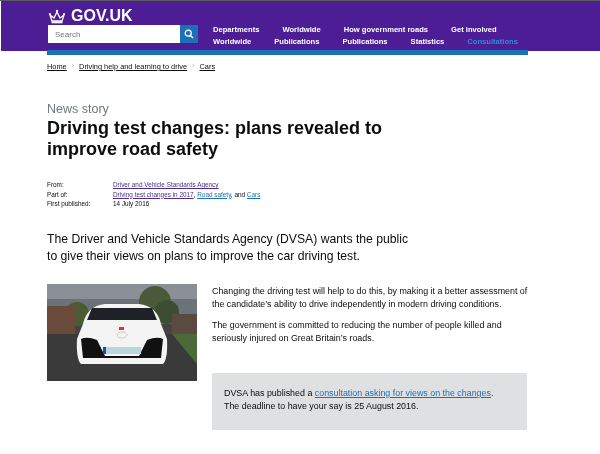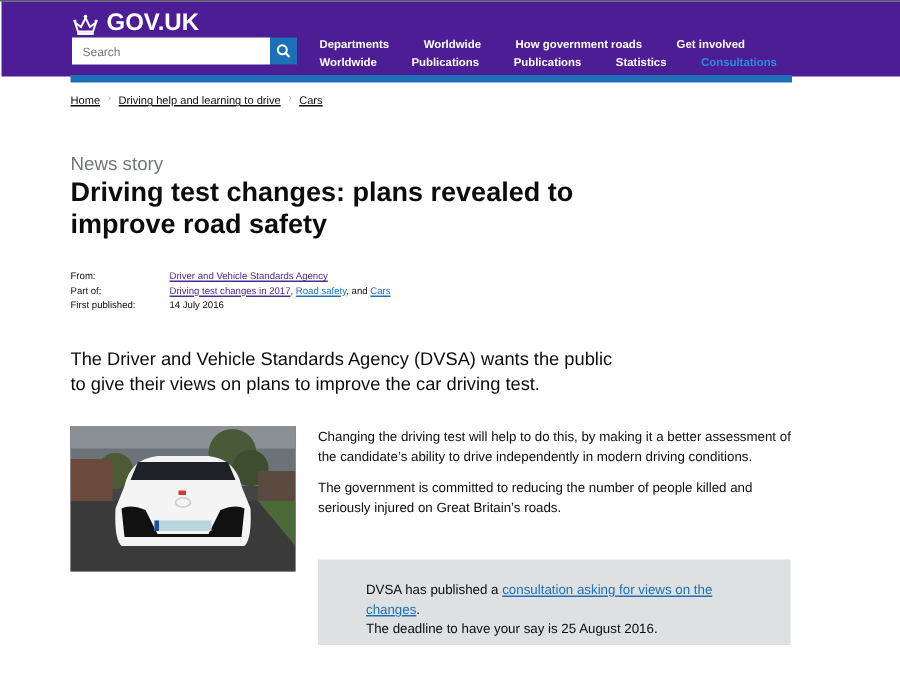--- a/index.html
+++ b/index.html
@@ -24,21 +24,21 @@
   .title { position: absolute; left: 47px; top: 118px; width: 360px; font-size: 18px; font-weight: bold; line-height: 21px; }
   .meta { position: absolute; left: 47px; top: 180px; font-size: 6.4px; line-height: 9.6px; }
   .meta-row { display: flex; }
   .meta-label { width: 66px; }
   .meta a { color: #4c2c92; text-decoration: underline; }
   .meta a.blue { color: #1d70b8; }
   .lede { position: absolute; left: 47px; top: 231px; width: 370px; font-size: 12.2px; line-height: 16.5px; }
   .photo { position: absolute; left: 47px; top: 284px; width: 150px; height: 97px; overflow: hidden; background: #3b3d3a; }
   .body-text { position: absolute; left: 212px; top: 285px; width: 320px; font-size: 8.9px; line-height: 13px; }
   .body-text p { margin-bottom: 8px; }
-  .callout { position: absolute; left: 212px; top: 373px; width: 315px; height: 57px; background: #dee0e2; padding: 14px 32px; font-size: 8.9px; line-height: 13px; }
+  .callout { position: absolute; left: 212px; top: 373px; width: 315px; height: 57px; background: #dee0e2; padding: 14px 12px; font-size: 8.9px; line-height: 13px; }
   .callout a { color: #1d70b8; text-decoration: underline; }
 </style>
 </head>
 <body>
 
 <div class="topline"></div>
 <header class="header">
   <div class="logo">
     <svg width="18" height="15" viewBox="0 0 18 15">
       <path d="M2 6 L4 12 L14 12 L16 6 L12 9 L9 3 L6 9 Z" fill="none" stroke="#fff" stroke-width="1.3"></path>

